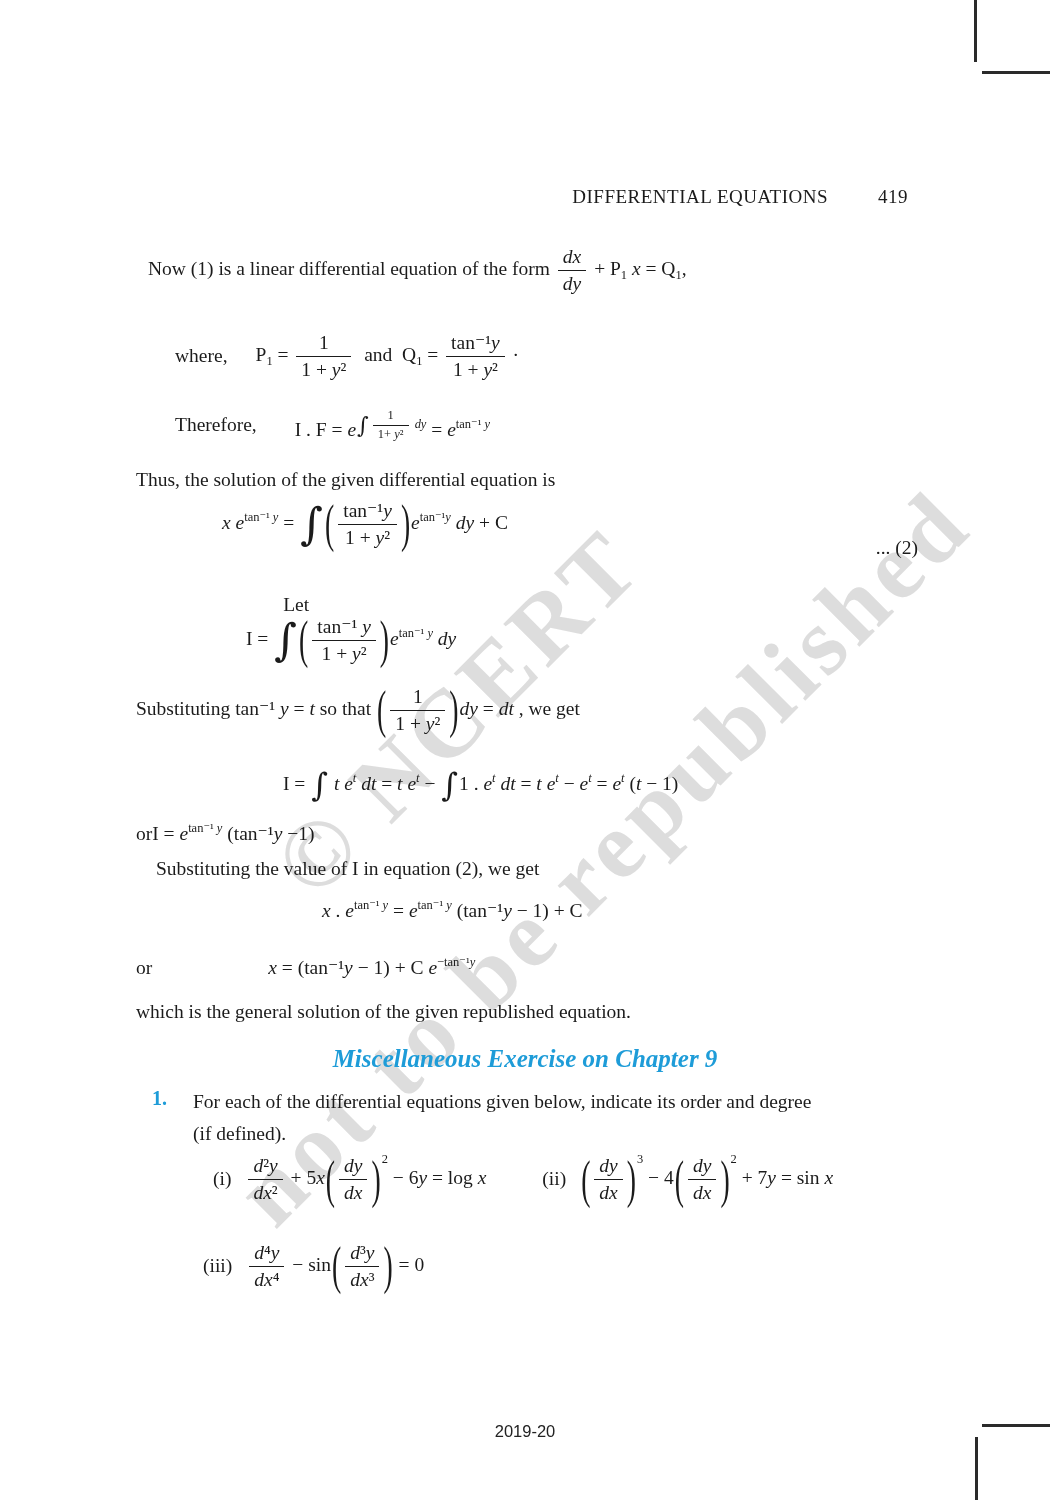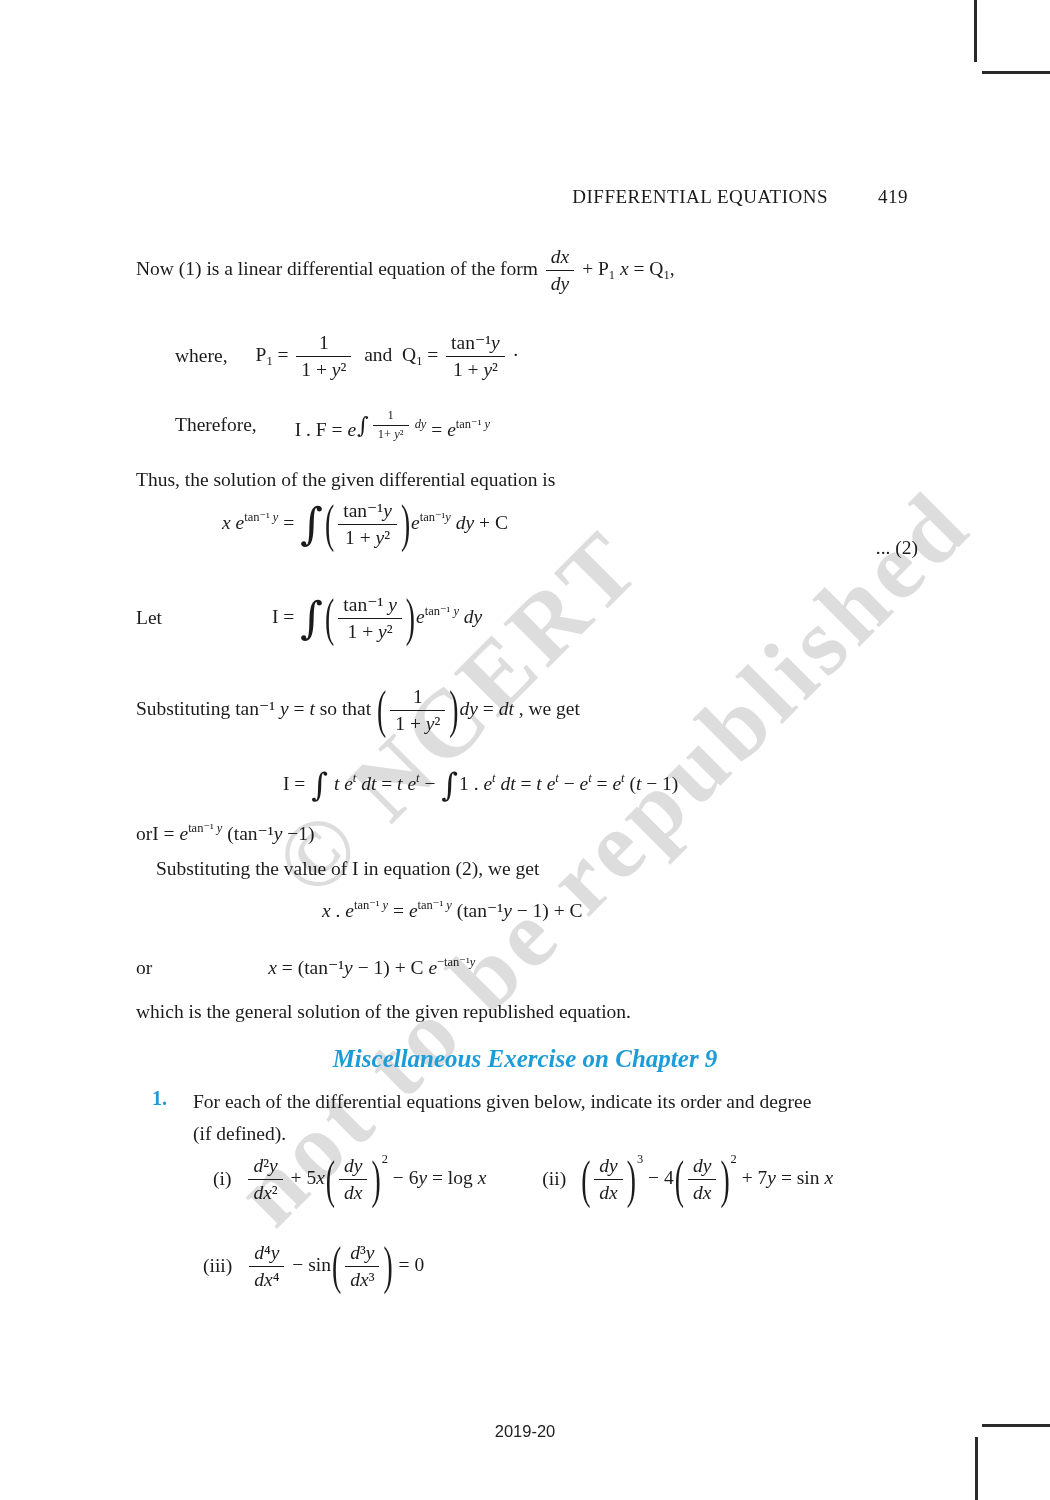--- a/index.html
+++ b/index.html
@@ -57,42 +57,42 @@
 <div class="cropmark" style="left:982px;top:1424px;width:68px;height:3px"></div>
 <div class="cropmark" style="left:975px;top:1437px;width:3px;height:63px"></div>
 
 <div class="content">
 
   <div class="header">
     <span>DIFFERENTIAL EQUATIONS</span>
     <span>419</span>
   </div>
 
-  <div class="row" style="left:136px;top:246px;">
+  <div class="row" style="left:148px;top:246px;">
     <span class="math"><span class="m-r">Now (1) is a linear differential equation of the form </span><span class="m-frac"><span class="m-num"><span class="m-i">dx</span></span><span class="m-den"><span class="m-i">dy</span></span></span><span class="m-r"> + P</span><span class="m-sub"><span class="m-r">1</span></span><span class="m-r"> </span><span class="m-i">x</span><span class="m-r"> = Q</span><span class="m-sub"><span class="m-r">1</span></span><span class="m-r">,</span></span>
   </div>
 
   <div class="row" style="left:175px;top:332px;">
     <span class="lbl">where,</span>
     <span class="math" style="margin-left:28px"><span class="m-r">P</span><span class="m-sub"><span class="m-r">1</span></span><span class="m-r"> = </span><span class="m-frac"><span class="m-num"><span class="m-r">1</span></span><span class="m-den"><span class="m-r">1 + </span><span class="m-i">y</span><span class="m-r">²</span></span></span><span class="m-r">&nbsp; and &nbsp;Q</span><span class="m-sub"><span class="m-r">1</span></span><span class="m-r"> = </span><span class="m-frac"><span class="m-num"><span class="m-r">tan⁻¹</span><span class="m-i">y</span></span><span class="m-den"><span class="m-r">1 + </span><span class="m-i">y</span><span class="m-r">²</span></span></span><span class="m-r"> ·</span></span>
   </div>
 
   <div class="row" style="left:175px;top:409px;">
     <span class="lbl">Therefore,</span>
     <span class="math" style="margin-left:38px"><span class="m-r">I . F = </span><span class="m-i">e</span><span class="m-sup"><span class="m-int">∫</span><span class="m-frac"><span class="m-num"><span class="m-r">1</span></span><span class="m-den"><span class="m-r">1+ </span><span class="m-i">y</span><span class="m-r">²</span></span></span><span class="m-r"> </span><span class="m-i">dy</span></span><span class="m-r"> = </span><span class="m-i">e</span><span class="m-sup"><span class="m-r">tan⁻¹ </span><span class="m-i">y</span></span></span>
   </div>
 
   <div class="txt" style="left:136px;top:469px;">Thus, the solution of the given differential equation is</div>
 
   <div class="row" style="left:222px;top:500px;">
     <span class="math"><span class="m-i">x e</span><span class="m-sup"><span class="m-r">tan⁻¹ </span><span class="m-i">y</span></span><span class="m-r"> = </span><span class="m-int">∫</span><span class="m-par">(</span><span class="m-frac"><span class="m-num"><span class="m-r">tan⁻¹</span><span class="m-i">y</span></span><span class="m-den"><span class="m-r">1 + </span><span class="m-i">y</span><span class="m-r">²</span></span></span><span class="m-par">)</span><span class="m-i">e</span><span class="m-sup"><span class="m-r">tan⁻¹</span><span class="m-i">y</span></span><span class="m-r"> </span><span class="m-i">dy</span><span class="m-r"> + C</span></span>
   </div>
   <div class="eqnum">... (2)</div>
 
-  <div class="row" style="left:136px;top:594px;">
+  <div class="row" style="left:136px;top:594px;flex-direction:column;">
     <span class="lbl">Let</span>
     <span class="math" style="margin-left:110px"><span class="m-r">I = </span><span class="m-int">∫</span><span class="m-par">(</span><span class="m-frac"><span class="m-num"><span class="m-r">tan⁻¹ </span><span class="m-i">y</span></span><span class="m-den"><span class="m-r">1 + </span><span class="m-i">y</span><span class="m-r">²</span></span></span><span class="m-par">)</span><span class="m-i">e</span><span class="m-sup"><span class="m-r">tan⁻¹ </span><span class="m-i">y</span></span><span class="m-r"> </span><span class="m-i">dy</span></span>
   </div>
 
   <div class="row" style="left:136px;top:686px;">
     <span class="math"><span class="m-r">Substituting tan⁻¹ </span><span class="m-i">y</span><span class="m-r"> = </span><span class="m-i">t</span><span class="m-r"> so that </span><span class="m-par">(</span><span class="m-frac"><span class="m-num"><span class="m-r">1</span></span><span class="m-den"><span class="m-r">1 + </span><span class="m-i">y</span><span class="m-r">²</span></span></span><span class="m-par">)</span><span class="m-i">dy</span><span class="m-r"> = </span><span class="m-i">dt</span><span class="m-r"> , we get</span></span>
   </div>
 
   <div class="row" style="left:283px;top:772px;">
     <span class="math"><span class="m-r">I = </span><span class="m-int sm">∫</span><span class="m-r"> </span><span class="m-i">t e</span><span class="m-sup"><span class="m-i">t</span></span><span class="m-r"> </span><span class="m-i">dt</span><span class="m-r"> = </span><span class="m-i">t e</span><span class="m-sup"><span class="m-i">t</span></span><span class="m-r"> − </span><span class="m-int sm">∫</span><span class="m-r">1 . </span><span class="m-i">e</span><span class="m-sup"><span class="m-i">t</span></span><span class="m-r"> </span><span class="m-i">dt</span><span class="m-r"> = </span><span class="m-i">t e</span><span class="m-sup"><span class="m-i">t</span></span><span class="m-r"> − </span><span class="m-i">e</span><span class="m-sup"><span class="m-i">t</span></span><span class="m-r"> = </span><span class="m-i">e</span><span class="m-sup"><span class="m-i">t</span></span><span class="m-r"> (</span><span class="m-i">t</span><span class="m-r"> − 1)</span></span>

